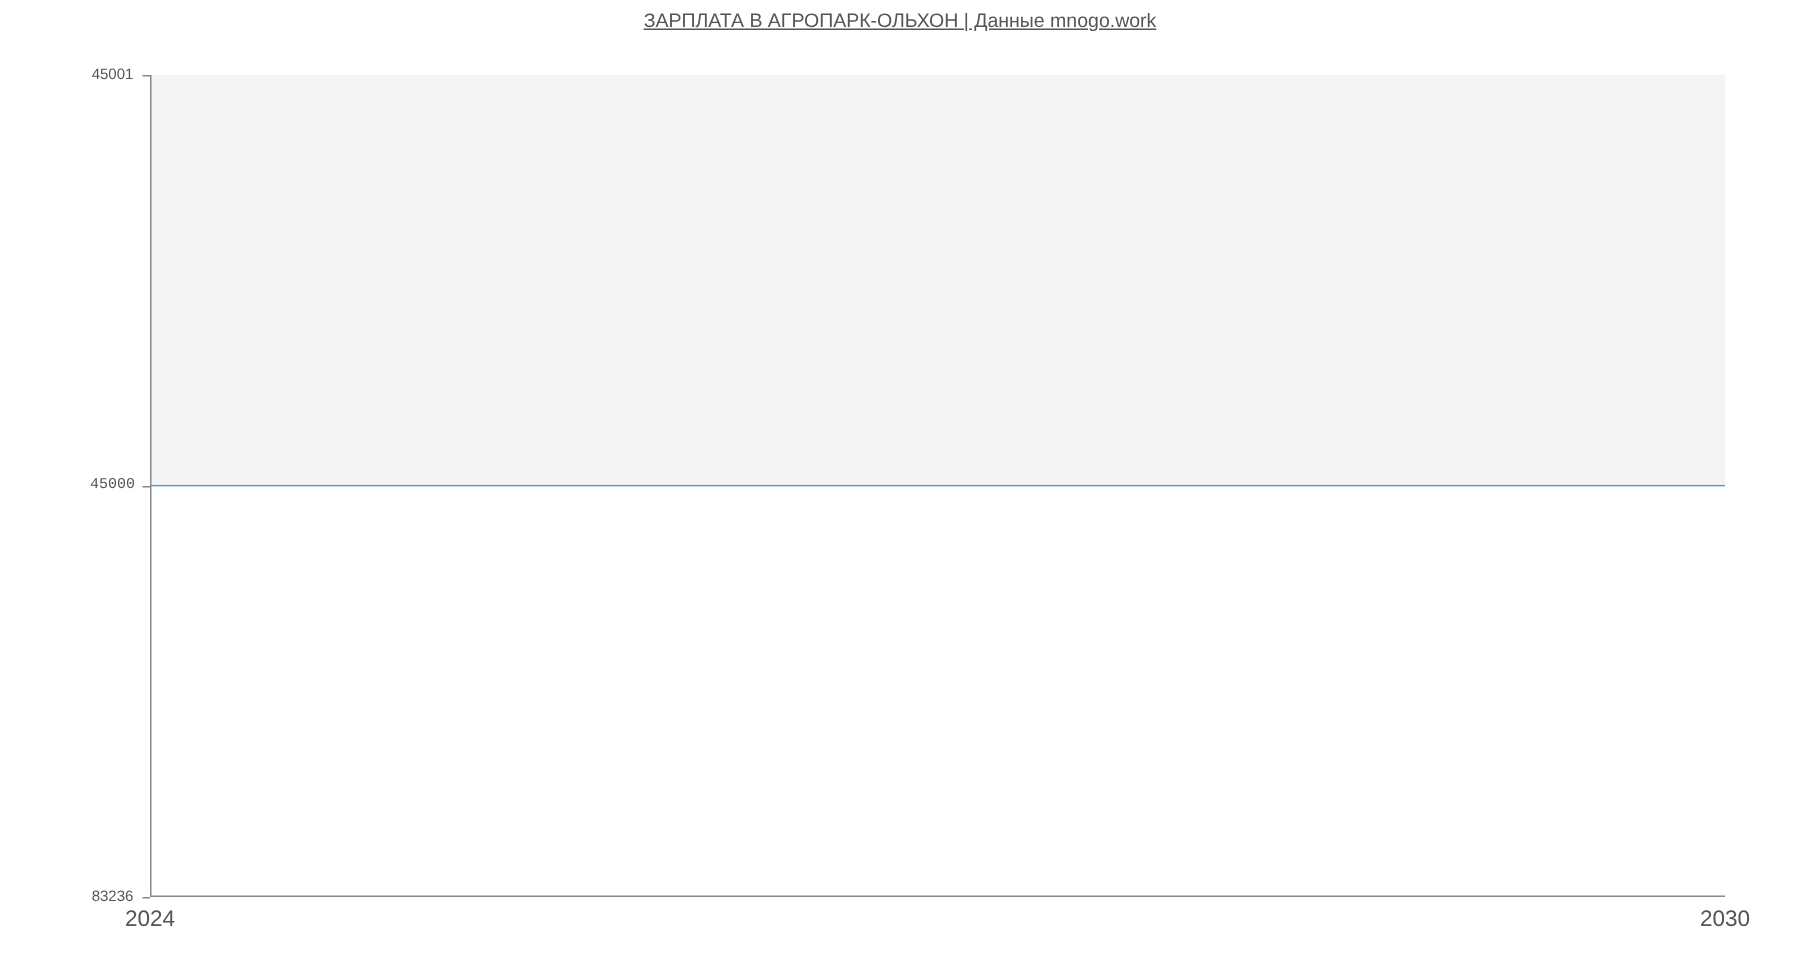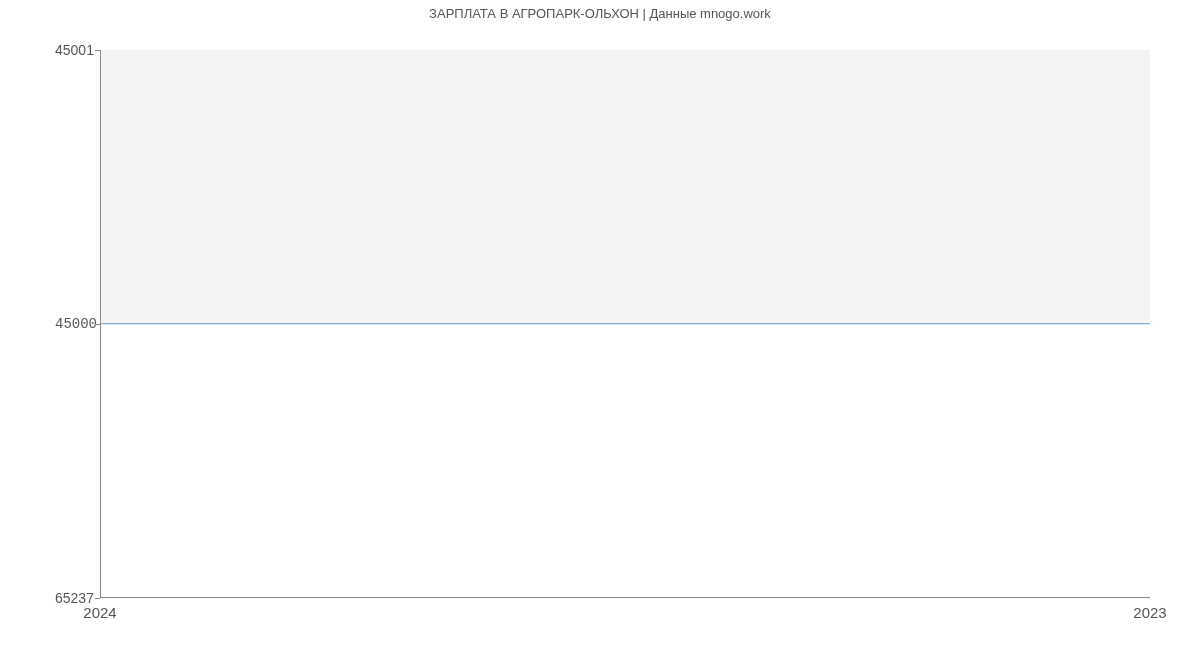--- a/index.html
+++ b/index.html
@@ -1,24 +1,24 @@
 <!DOCTYPE html>
 <html><head>
   <meta charset="utf-8">
   <style>
     * { box-sizing: border-box; margin: 0; padding: 0; }
     body { font-family: Arial, sans-serif; background: #fff; width: 1200px; height: 650px; position: relative; }
-    .chart-title { position: absolute; top: 6px; left: 0; right: 0; text-align: center; font-size: 13px; color: #555; }
+    .chart-title { position: absolute; top: 6px; left: 0; right: 0; text-align: center; font-size: 13px; color: #555; text-decoration: underline; }
     .plot-area { position: absolute; left: 100px; top: 50px; width: 1050px; height: 548px; }
     .plot-bg-upper { position: absolute; left: 0; top: 0; width: 100%; height: 50%; background: #f4f4f4; }
     .plot-bg-lower { position: absolute; left: 0; top: 50%; width: 100%; height: 50%; background: #fff; }
     .axis-left { position: absolute; left: 0; top: 0; width: 0; height: 100%; border-left: 1px solid #888; }
     .axis-bottom { position: absolute; left: 0; bottom: 0; width: 100%; height: 0; border-bottom: 1px solid #888; }
     .data-line { position: absolute; left: 0; top: 50%; width: 100%; height: 0; border-top: 1.5px solid #5b9bd5; transform: translateY(-0.75px); }
-    .ytick { position: absolute; left: 55px; font-size: 14px; color: #555; transform: translateY(-50%); text-align: left; width: 40px; }
+    .ytick { position: absolute; left: 55px; font-size: 10px; color: #555; transform: translateY(-50%); text-align: center; width: 40px; }
     .ytick-mark { position: absolute; left: 95px; width: 5px; height: 0; border-top: 1px solid #888; }
     .ytick-0 { top: 598px; }
     .ytick-1 { top: 324px; font-family: Liberation Mono, monospace; }
     .ytick-2 { top: 50px; }
     .ytm-0 { top: 598px; }
     .ytm-1 { top: 324px; }
     .ytm-2 { top: 50px; }
     .xtick { position: absolute; top: 604px; font-size: 15px; color: #555; transform: translateX(-50%); }
     .xtick-0 { left: 100px; }
     .xtick-1 { left: 1150px; }
@@ -29,22 +29,22 @@
 <div class="chart-title">ЗАРПЛАТА В АГРОПАРК-ОЛЬХОН | Данные mnogo.work</div>
 
 <div class="plot-area">
   <div class="plot-bg-upper"></div>
   <div class="plot-bg-lower"></div>
   <div class="data-line"></div>
   <div class="axis-left"></div>
   <div class="axis-bottom"></div>
 </div>
 
-<div class="ytick ytick-0">65237</div>
+<div class="ytick ytick-0">83236</div>
 <div class="ytick ytick-1">45000</div>
 <div class="ytick ytick-2">45001</div>
 
 <div class="ytick-mark ytm-0"></div>
 <div class="ytick-mark ytm-1"></div>
 <div class="ytick-mark ytm-2"></div>
 
 <div class="xtick xtick-0">2024</div>
-<div class="xtick xtick-1">2023</div>
+<div class="xtick xtick-1">2030</div>
 
 </body></html>

